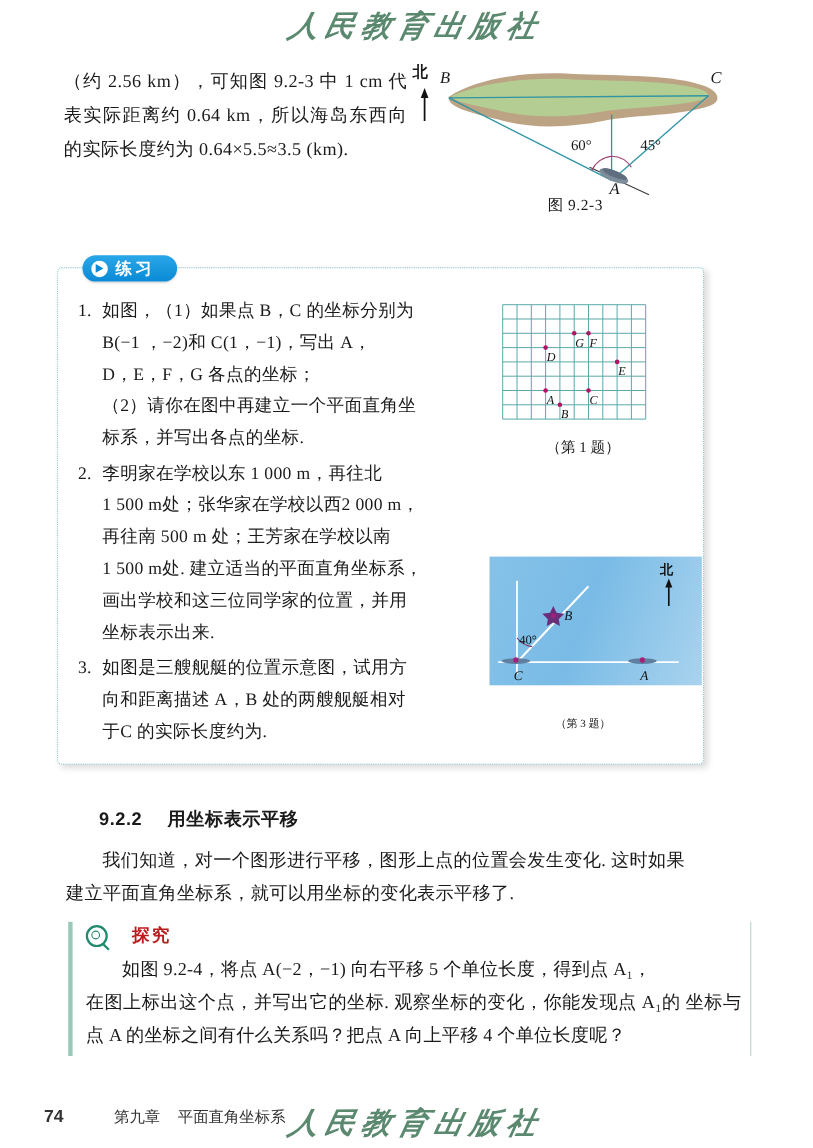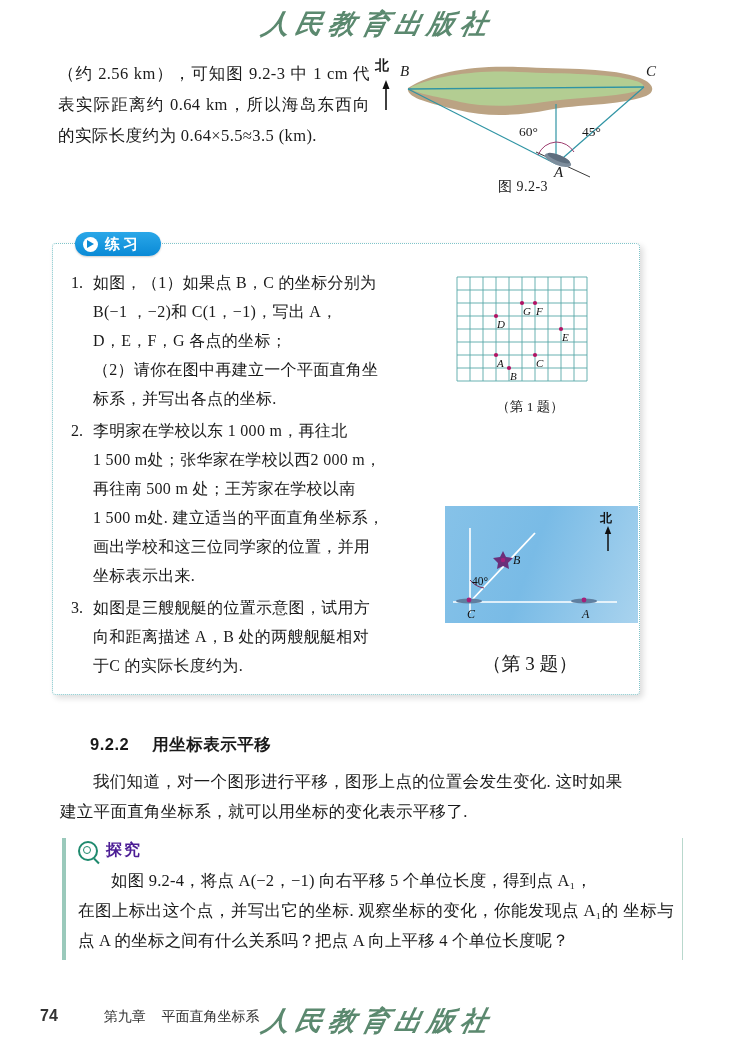--- a/index.html
+++ b/index.html
@@ -77,21 +77,21 @@
   .qbody .ln{display:block;white-space:nowrap;}
 
   
   .fig1{position:absolute;left:455px;top:275px;}
   .fig1cap{position:absolute;left:440px;top:398px;width:180px;text-align:center;font-size:13.5px;}
 
   
   .fig3{position:absolute;left:445px;top:506px;width:193px;height:117px;
         background:linear-gradient(110deg,#86c2e8 0%,#79bbe6 45%,#a9d3ee 100%);}
   .fig3scale{position:absolute;left:452px;top:630px;width:200px;font-size:13px;letter-spacing:.2px;}
-  .fig3cap{position:absolute;left:440px;top:651px;width:180px;text-align:center;font-size:19px;}
+  .fig3cap{position:absolute;left:440px;top:651px;width:180px;text-align:center;font-size:10px;}
 
   
   .sec-head{
     position:absolute;left:90px;top:734px;
     font-family:"Liberation Sans","DejaVu Sans",sans-serif;
     font-size:16.5px;font-weight:bold;letter-spacing:.5px;
   }
   .sec-head .num{margin-right:18px;}
   .sec-para{
     position:absolute;left:60px;top:767px;width:620px;
@@ -100,22 +100,22 @@
   .sec-para .indent{text-indent:33px;display:block;}
 
   
   .tanjiu{
     position:absolute;left:62px;top:838px;width:616px;height:122px;
     border-left:4px solid #9ac9bb;
     border-right:1px solid #b9d8cd;
   }
   .tj-head{
     position:absolute;left:12px;top:2px;
-    display:flex;align-items:center;gap:8px;
-    color:#4c1d95;font-size:16px;font-weight:bold;letter-spacing:2px;
+    display:flex;align-items:center;gap:22px;
+    color:#b91c1c;font-size:16px;font-weight:bold;letter-spacing:2px;
     font-family:"Liberation Sans","DejaVu Sans",sans-serif;
   }
   .tj-ico{
     width:16px;height:16px;border:2px solid #1f8a6e;border-radius:50%;
     position:relative;flex:0 0 auto;
   }
   .tj-ico::after{
     content:"";position:absolute;right:-4px;bottom:-3px;
     width:7px;height:2px;background:#1f8a6e;transform:rotate(45deg);
   }

